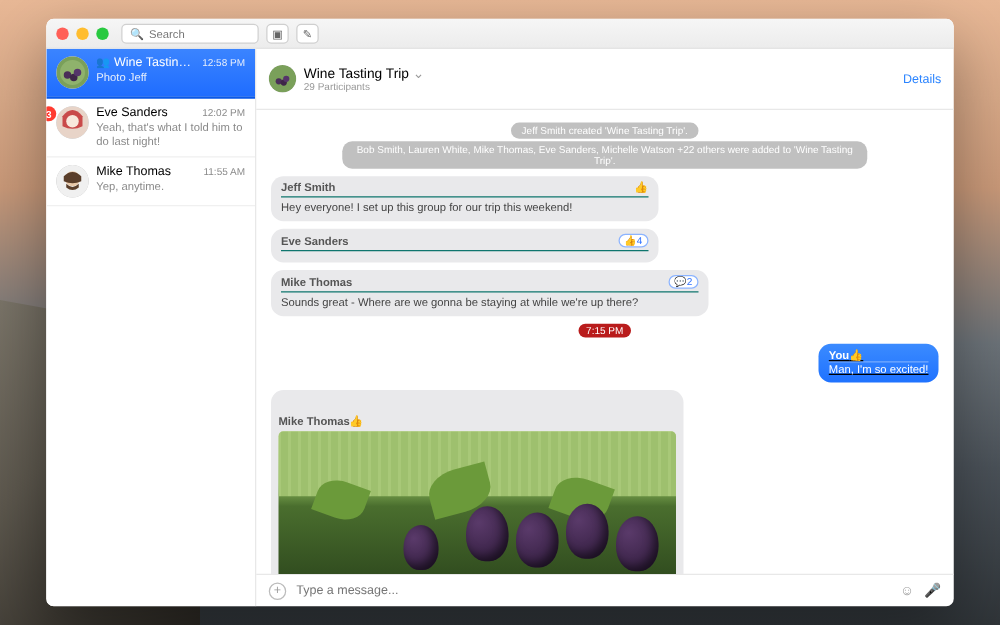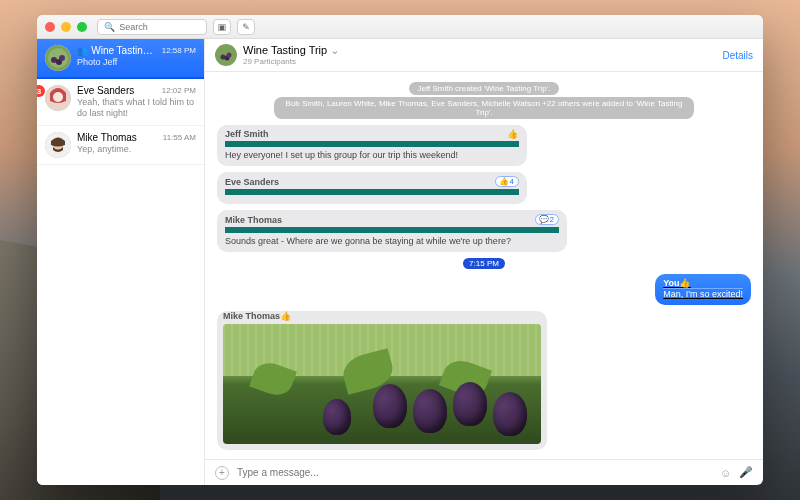--- a/index.html
+++ b/index.html
@@ -24,43 +24,43 @@
 .avatar svg{width:100%;height:100%;}
 .convo .txt{flex:1;min-width:0;}
 .line1{display:flex;justify-content:space-between;align-items:center;}
 .name{font-size:10px;font-weight:500;white-space:nowrap;overflow:hidden;text-overflow:ellipsis;}
 .time{font-size:8px;color:#8a8a8a;flex-shrink:0;margin-left:4px;}
 .convo.selected .time{color:#e6eefc;}
 .sub{font-size:9px;color:#8a8a8a;margin-top:1px;line-height:1.2;}
 .grp-ico{font-size:9px;margin-right:3px;}
 .badge-red{position:absolute;left:-4px;top:6px;width:12px;height:12px;border-radius:50%;background:#ff3b30;color:#fff;font-size:8px;display:flex;align-items:center;justify-content:center;font-weight:600;}
 .main{flex:1;display:flex;flex-direction:column;min-width:0;}
-.header{height:33px;border-bottom:1px solid #e8e8e8;display:flex;align-items:center;padding:0 10px;}
+.header{height:49px;border-bottom:1px solid #e8e8e8;display:flex;align-items:center;padding:0 10px;}
 .header .avatar{width:22px;height:22px;}
 .htxt{margin-left:6px;flex:1;}
 .htitle{font-size:11px;font-weight:500;}
 .hsub{font-size:8px;color:#999;}
 .details{font-size:10px;color:#2b84ff;margin-left:24px;}
 .messages{flex:1;overflow:auto;padding:8px 12px;font-size:9px;}
 .sys-pill{display:block;margin:2px auto;max-width:420px;text-align:center;}
 .sys-pill span{display:inline-block;background:#c0c0c0;color:#fff;font-size:8px;padding:2px 8px;border-radius:8px;}
 .bubble{background:#e9e9eb;border-radius:10px;padding:4px 8px 6px;margin:6px 0;max-width:310px;position:relative;}
-.bubble .bh{display:flex;justify-content:space-between;align-items:center;border-bottom:6px solid #0f766e;padding-bottom:2px;margin-bottom:3px;}
+.bubble .bh{display:flex;justify-content:space-between;align-items:center;border-bottom:1px solid #0f766e;padding-bottom:2px;margin-bottom:3px;}
 .sender{font-size:9px;font-weight:600;color:#555;}
 .thumb{font-size:9px;color:#a0a0a0;}
 .react{display:inline-flex;align-items:center;gap:2px;border:1px solid #8cb4ff;background:#fff;border-radius:8px;padding:0 4px;font-size:8px;color:#2b6fff;}
 .msg-text{font-size:9px;color:#444;}
 .ts-pill{text-align:center;margin:6px 0;}
-.ts-pill span{background:#1d4ed8;color:#fff;font-size:8px;padding:1px 6px;border-radius:7px;}
+.ts-pill span{background:#b91c1c;color:#fff;font-size:8px;padding:1px 6px;border-radius:7px;}
 .mine{display:flex;justify-content:flex-end;margin:6px 0;text-decoration:underline;}
 .mine .mb{background:linear-gradient(#3b8bff,#1f72ff);color:#fff;border-radius:10px;padding:4px 8px 6px;max-width:180px;}
 .mine .sender{color:#fff;}
 .mine .thumb{color:#e6f0ff;}
 .mine .bh{border-bottom:1px solid rgba(255,255,255,.35);}
-.img-bubble{background:#e9e9eb;border-radius:10px;padding:0 6px 6px;max-width:330px;margin:6px 0;}
+.img-bubble{background:#e9e9eb;border-radius:10px;padding:20px 6px 6px;max-width:330px;margin:6px 0;}
 .vine{width:100%;height:120px;border-radius:4px;background:linear-gradient(180deg,#bcd68a 0%,#8ab65a 35%,#4a6e2e 50%,#2f4a1e 100%);position:relative;overflow:hidden;margin-top:3px;}
 .vine::before{content:"";position:absolute;left:0;right:0;top:0;height:52px;background:repeating-linear-gradient(90deg,#a8c878 0 2px,#9ec06e 2px 8px);}
 .vine .leaf{position:absolute;background:#6b9a3a;border-radius:50% 0 50% 0;transform:rotate(20deg);} 
 .vine .grape{position:absolute;width:34px;height:44px;background:radial-gradient(circle at 30% 30%,#5a3a6a,#2e1a3a);border-radius:50% 50% 45% 45%;box-shadow:inset -4px -4px 8px rgba(0,0,0,.5);}
 .compose{height:26px;border-top:1px solid #e8e8e8;display:flex;align-items:center;padding:0 10px;gap:8px;}
 .compose .plus{width:14px;height:14px;border:1px solid #bcbcbc;border-radius:50%;display:flex;align-items:center;justify-content:center;font-size:10px;color:#9a9a9a;}
 .compose input{flex:1;border:none;outline:none;font-size:10px;color:#888;}
 .compose .ic{font-size:11px;color:#a0a0a0;}
 </style>
 </head>

